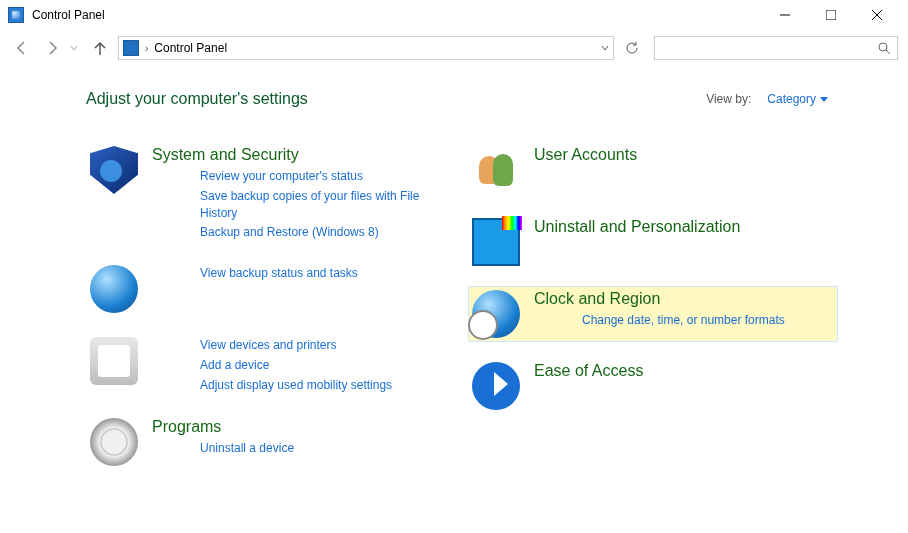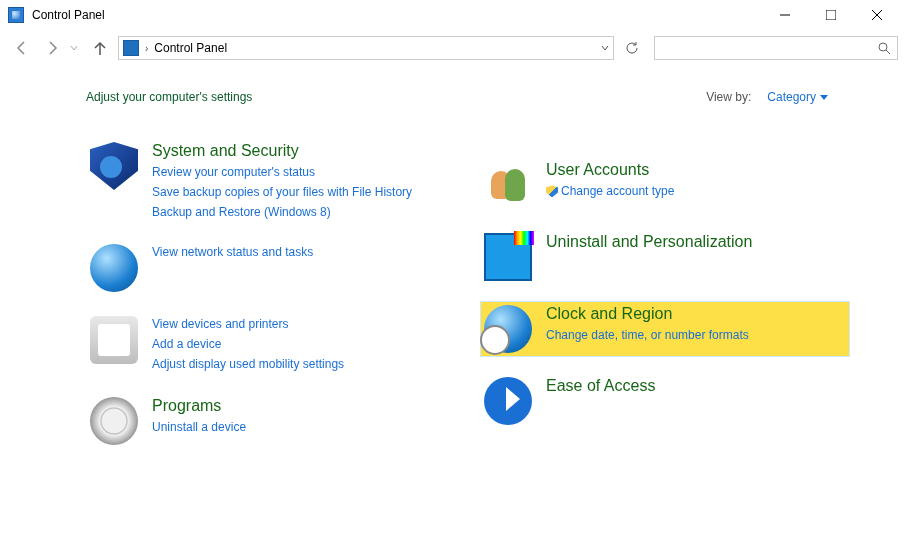--- a/index.html
+++ b/index.html
@@ -20,32 +20,32 @@
     .addressbar .cp-icon{width:16px;height:16px;background:#1f6fbf;border:1px solid #1a5a9e;}
     .addressbar .sep{color:#555;font-size:10px;}
     .addr-text{font-size:12px;color:#000;}
     .addr-drop{margin-left:auto;display:flex;align-items:center;gap:4px;}
     .addr-refresh{width:24px;height:24px;display:flex;align-items:center;justify-content:center;}
     .searchbox{width:244px;height:24px;border:1px solid #ccc;margin-left:4px;display:flex;align-items:center;padding:0 6px;}
     .search-input{flex:1;border:none;outline:none;font-size:12px;}
     .search-icon{width:14px;height:14px;}
     .content{padding:24px 0 0 86px;}
     .content-head{display:flex;align-items:center;margin-bottom:34px;padding-right:80px;}
-    .adjust{font-size:12px;color:#0a5a2a;text-align:right;}
+    .adjust{font-size:16px;color:#0a5a2a;text-align:right;}
     .viewby{margin-left:auto;font-size:12px;color:#555;display:flex;align-items:center;gap:16px;}
     .viewby .category{color:#1a6fd4;display:flex;align-items:center;gap:4px;}
     .viewby .caret{width:0;height:0;border-left:4px solid transparent;border-right:4px solid transparent;border-top:5px solid #1a6fd4;}
-    .cols{display:flex;gap:24px;align-items:center;}
+    .cols{display:flex;gap:12px;}
     .col{width:370px;}
     .cat{display:flex;align-items:flex-start;gap:14px;margin-bottom:16px;padding:3px;border:1px solid transparent;}
-    .cat.hl{background:#fde047;border:1px solid #cce8ff;}
+    .cat.hl{background:#fef9c3;border:1px solid #cce8ff;}
     .cat-icon{width:48px;height:48px;flex-shrink:0;}
     .cat-body{padding-top:0px;}
     .cat-title{font-size:16px;color:#176617;margin-bottom:4px;}
-    .cat-links{display:flex;flex-direction:column;gap:3px;}
+    .cat-links{display:flex;flex-direction:column;gap:3px;margin-left:48px;}
     .cat-link{font-size:12px;color:#1a6fd4;line-height:1.4;}
     .ic-shield{background:linear-gradient(135deg,#2b5fc1,#0a2a6f);clip-path:polygon(50% 0,100% 15%,100% 60%,50% 100%,0 60%,0 15%);}
     .ic-shield:after{content:"";display:block;width:22px;height:22px;background:#3c8fe0;border-radius:50%;margin:14px 0 0 10px;}
     .ic-net{background:radial-gradient(circle at 35% 30%,#aee1ff,#1b7fd1 60%,#0a4a8a);border-radius:50%;}
     .ic-hw{background:linear-gradient(#e8e8e8,#bdbdbd);border-radius:6px;position:relative;}
     .ic-hw:after{content:"";position:absolute;inset:8px;background:#fff;border-radius:3px;}
     .ic-prog{background:radial-gradient(circle,#f0f0f0 35%,#bbb 38%,#f0f0f0 42%,#999 70%);border-radius:50%;}
     .ic-users{display:flex;align-items:center;justify-content:center;}
     .ic-users .u{width:20px;height:28px;border-radius:10px 10px 6px 6px;background:#e9a45b;margin:0 -3px;}
     .ic-users .u.b{background:#6fa54b;height:32px;}
@@ -152,21 +152,21 @@
               <div class="cat-link">Review your computer's status</div>
               <div class="cat-link">Save backup copies of your files with File History</div>
               <div class="cat-link">Backup and Restore (Windows 8)</div>
             </div>
           </div>
         </div>
         <div class="cat">
           <div class="cat-icon ic-net"></div>
           <div class="cat-body">
             <div class="cat-links">
-              <div class="cat-link">View network status and tasks</div>
+              <div class="cat-link">View backup status and tasks</div>
             </div>
           </div>
         </div>
         <div class="cat">
           <div class="cat-icon ic-hw"></div>
           <div class="cat-body">
             <div class="cat-links">
               <div class="cat-link">View devices and printers</div>
               <div class="cat-link">Add a device</div>
               <div class="cat-link">Adjust display used mobility settings</div>
@@ -184,23 +184,20 @@
         </div>
       </div>
     <div class="col" id="right-col">
         <div class="cat">
           <div class="cat-icon ic-users">
             <div class="u"></div>
             <div class="u b"></div>
           </div>
           <div class="cat-body">
             <div class="cat-title">User Accounts</div>
-            <div class="cat-links">
-              <div class="cat-link"><span class="mini-shield"></span>Change account type</div>
-            </div>
           </div>
         </div>
         <div class="cat">
           <div class="cat-icon ic-appear"></div>
           <div class="cat-body">
             <div class="cat-title">Uninstall and Personalization</div>
             <div class="cat-links"></div>
           </div>
         </div>
         <div class="cat hl">

